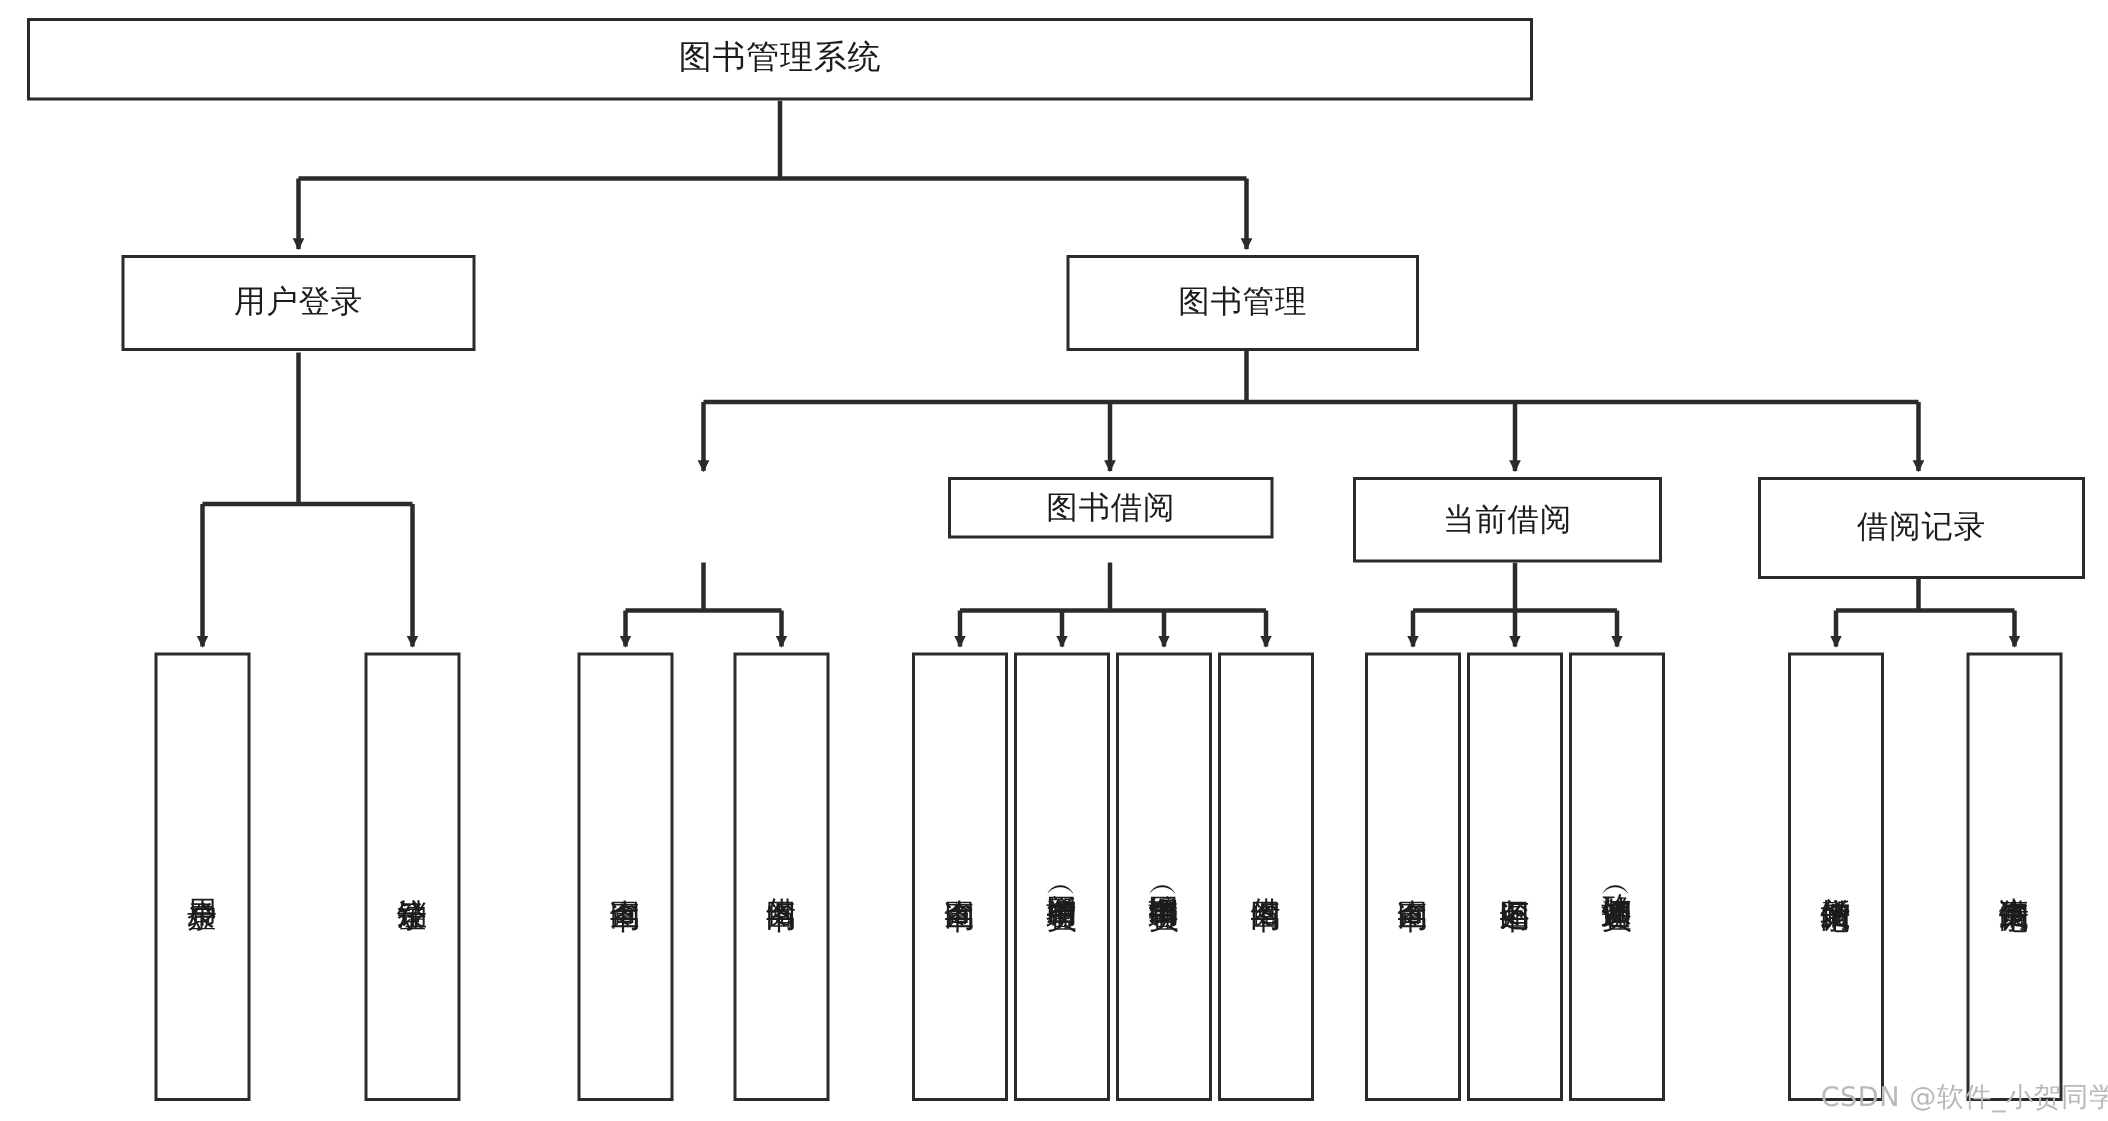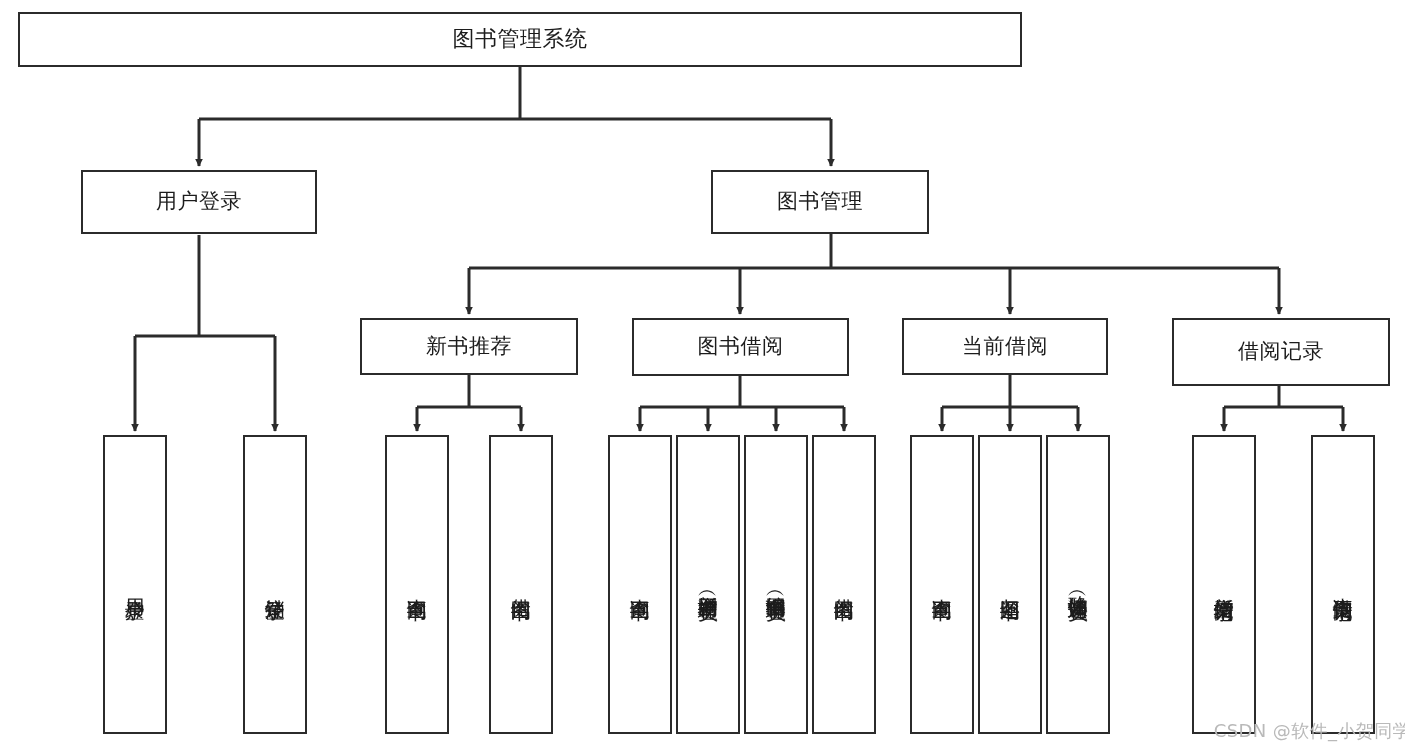--- a/index.html
+++ b/index.html
@@ -129,28 +129,25 @@
     </g>
   </svg>
 
   <div class="node root" style="left:18px; top:12px; width:1004px; height:55px;">
     <span class="node-label">图书管理系统</span>
   </div>
 
   <div class="node" style="left:81px; top:170px; width:236px; height:64px;">
     <span class="node-label">用户登录</span>
   </div>
-  <div class="node" style="left:711px; top:170px; width:218px; height:64px;">
+  <div class="node" style="left:711px; top:170px; width:235px; height:64px;">
     <span class="node-label">图书管理</span>
   </div>
 
-  <div class="node" style="left:360px; top:318px; width:218px; height:57px;">
-    <span class="node-label">新书推荐</span>
-  </div>
-  <div class="node" style="left:632px; top:318px; width:217px; height:58px;">
+  <div class="node" style="left:632px; top:318px; width:217px; height:41px;">
     <span class="node-label">图书借阅</span>
   </div>
   <div class="node" style="left:902px; top:318px; width:206px; height:57px;">
     <span class="node-label">当前借阅</span>
   </div>
   <div class="node" style="left:1172px; top:318px; width:218px; height:68px;">
     <span class="node-label">借阅记录</span>
   </div>
 
   <div class="node leaf" style="left:103px; top:435px; width:64px; height:299px;">

